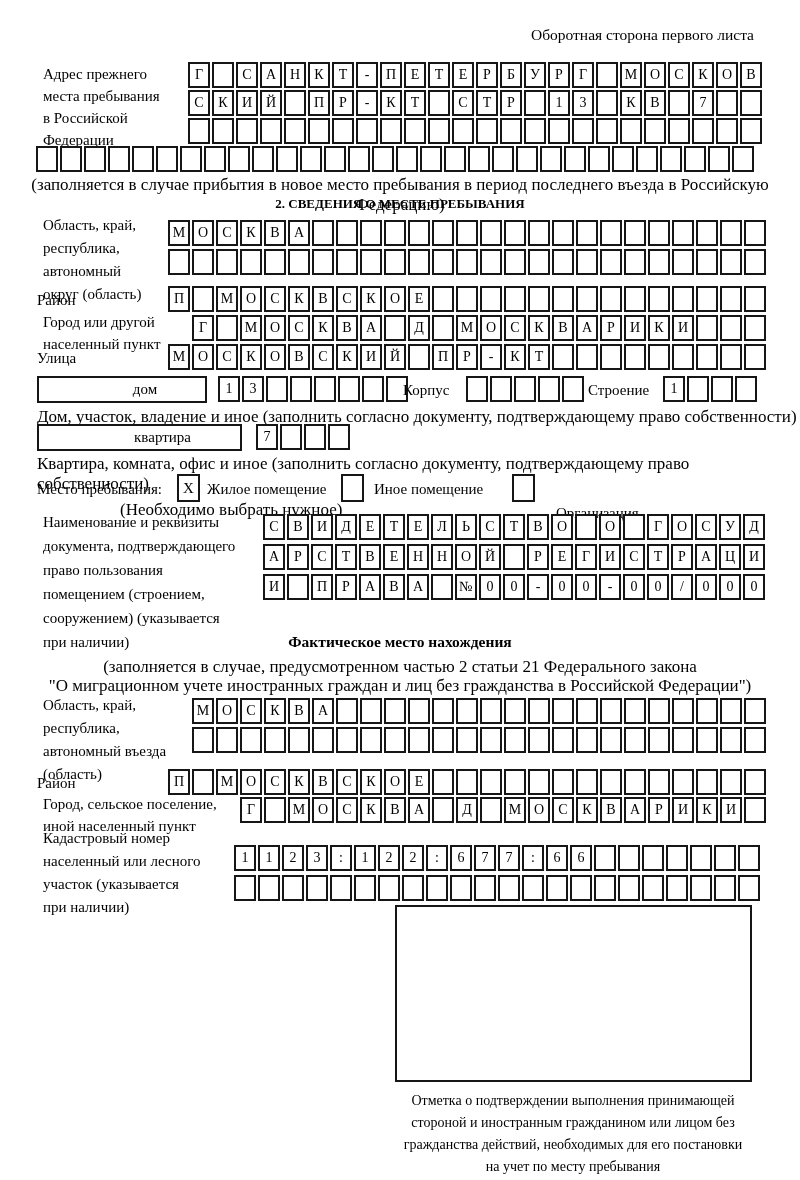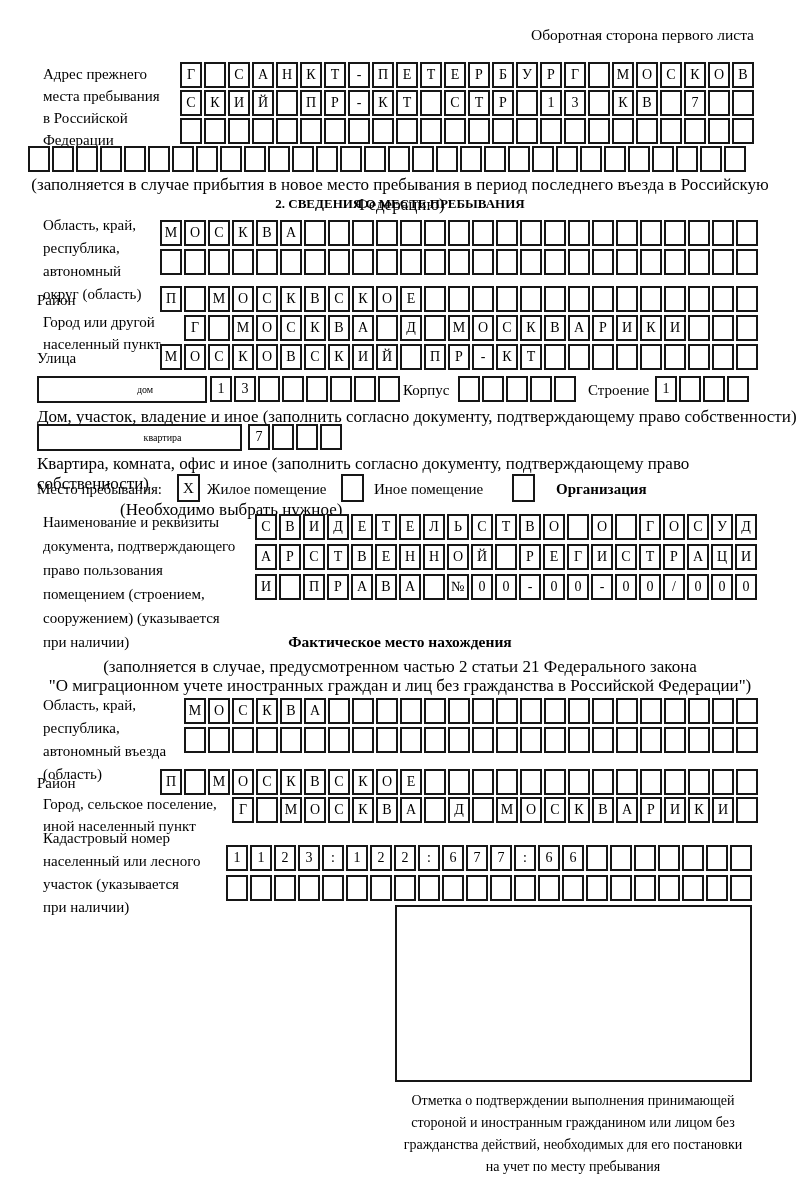--- a/index.html
+++ b/index.html
@@ -6,30 +6,30 @@
   body {
     width:800px; height:1180px; background:#ffffff; color:#000;
     font-family:"Liberation Serif", serif; position:relative; overflow:hidden;
   }
   .abs { position:absolute; }
   .lbl { font-size:15px; line-height:22px; }
   .cap { font-size:17px; }
   .center { left:0; width:800px; text-align:center; }
   .bold { font-weight:bold; }
 
-  .gridrow { white-space:nowrap; height:14px; }
+  .gridrow { white-space:nowrap; height:14px;margin-left:8px; }
   .cell {
     display:inline-block; width:22px; height:26px; box-sizing:border-box;
     border:2px solid #161616; margin-right:2px; text-align:center;
     font-size:14px; line-height:21px; vertical-align:top; background:#fff;
   }
 
   .boxlabel {
     box-sizing:border-box; border:2px solid #161616; height:27px;
-    display:flex; align-items:center; justify-content:center; font-size:10px;padding-left:46px;
+    display:flex; align-items:center; justify-content:center; font-size:15px;padding-left:46px;
   }
   .checkbox {
     box-sizing:border-box; border:2px solid #161616; width:23px; height:28px;
     display:inline-flex; align-items:center; justify-content:center; font-size:15px;
   }
   .stampbox { box-sizing:border-box; border:2px solid #161616; background:#fff; }
   .lblline { white-space:nowrap;margin-left:6px; }
 </style>
 </head>
 <body>
@@ -84,21 +84,21 @@
 <div class="abs boxlabel" style="left:37px; top:424px; width:205px;">квартира</div>
 <div class="abs gridrow" style="left:248px; top:424px;"><span class="cell">7</span><span class="cell"></span><span class="cell"></span><span class="cell"></span></div>
 <div class="abs cap" style="left:37px; top:454px;">Квартира, комната, офис и иное (заполнить согласно документу, подтверждающему право собственности)</div>
 
 <div class="abs lbl" style="left:37px; top:478px;">Место пребывания:</div>
 <div class="abs checkbox" style="left:177px; top:474px;">X</div>
 <div class="abs lbl" style="left:207px; top:478px;">Жилое помещение</div>
 <div class="abs checkbox" style="left:341px; top:474px;"></div>
 <div class="abs lbl" style="left:374px; top:478px;">Иное помещение</div>
 <div class="abs checkbox" style="left:512px; top:474px;"></div>
-<div class="abs lbl" style="left:556px; top:478px;font-weight:bold;">Организация</div>
+<div class="abs lbl" style="left:556px; top:502px;">Организация</div>
 <div class="abs cap" style="left:120px; top:500px; width:430px; text-align:left;">(Необходимо выбрать нужное)</div>
 
 <div class="abs lbl" style="left:37px; top:510px; line-height:24px;">
   <div class="lblline">Наименование и реквизиты</div>
   <div class="lblline">документа, подтверждающего</div>
   <div class="lblline">право пользования</div>
   <div class="lblline">помещением (строением,</div>
   <div class="lblline">сооружением) (указывается</div>
   <div class="lblline">при наличии)</div>
 </div>

